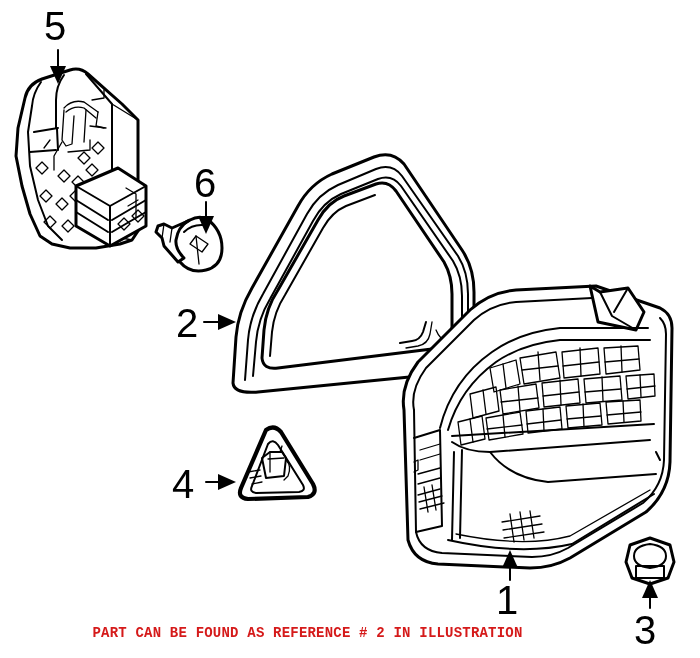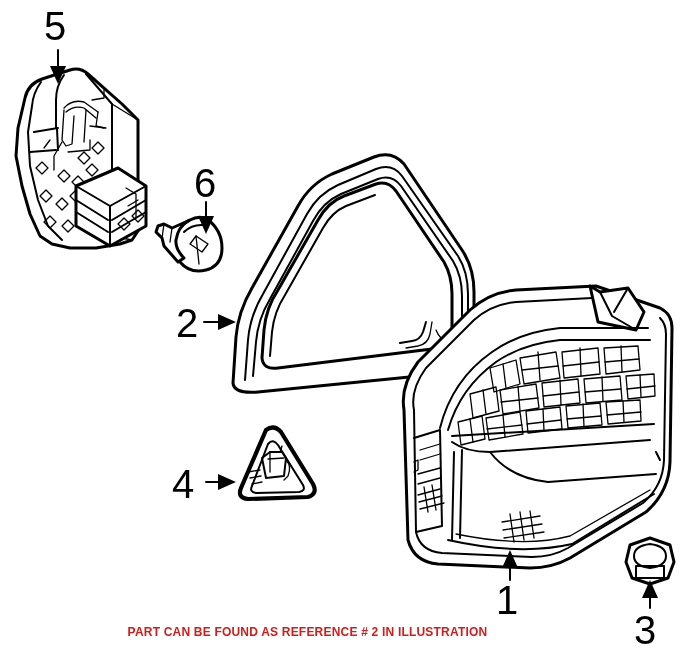--- a/index.html
+++ b/index.html
@@ -51,22 +51,22 @@
     white-space: nowrap;
     user-select: none;
   }
   #caption {
     position: absolute;
     left: 0;
     top: 625px;
     width: 615px;
     text-align: center;
     color: #d51a1a;
-    font-family: Liberation Sans, sans-serif;
-    font-size: 12px;
+    font-family: Liberation Mono, monospace;
+    font-size: 14px;
     font-weight: bold;
     letter-spacing: 0.2px;
     white-space: nowrap;
   }
 </style>
 </head>
 <body>
 
 <div id="diagram-root">
 

